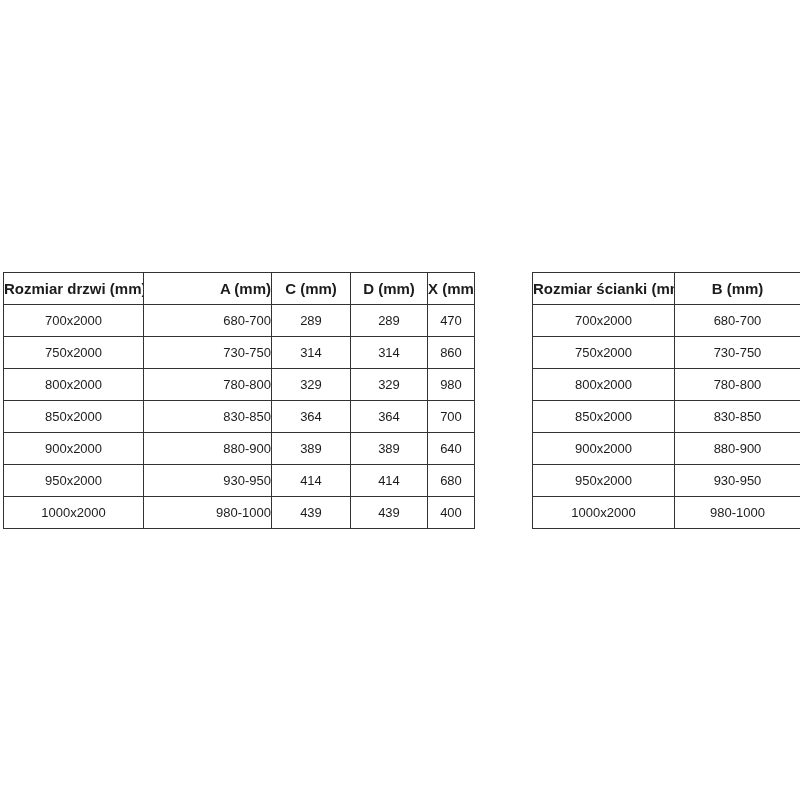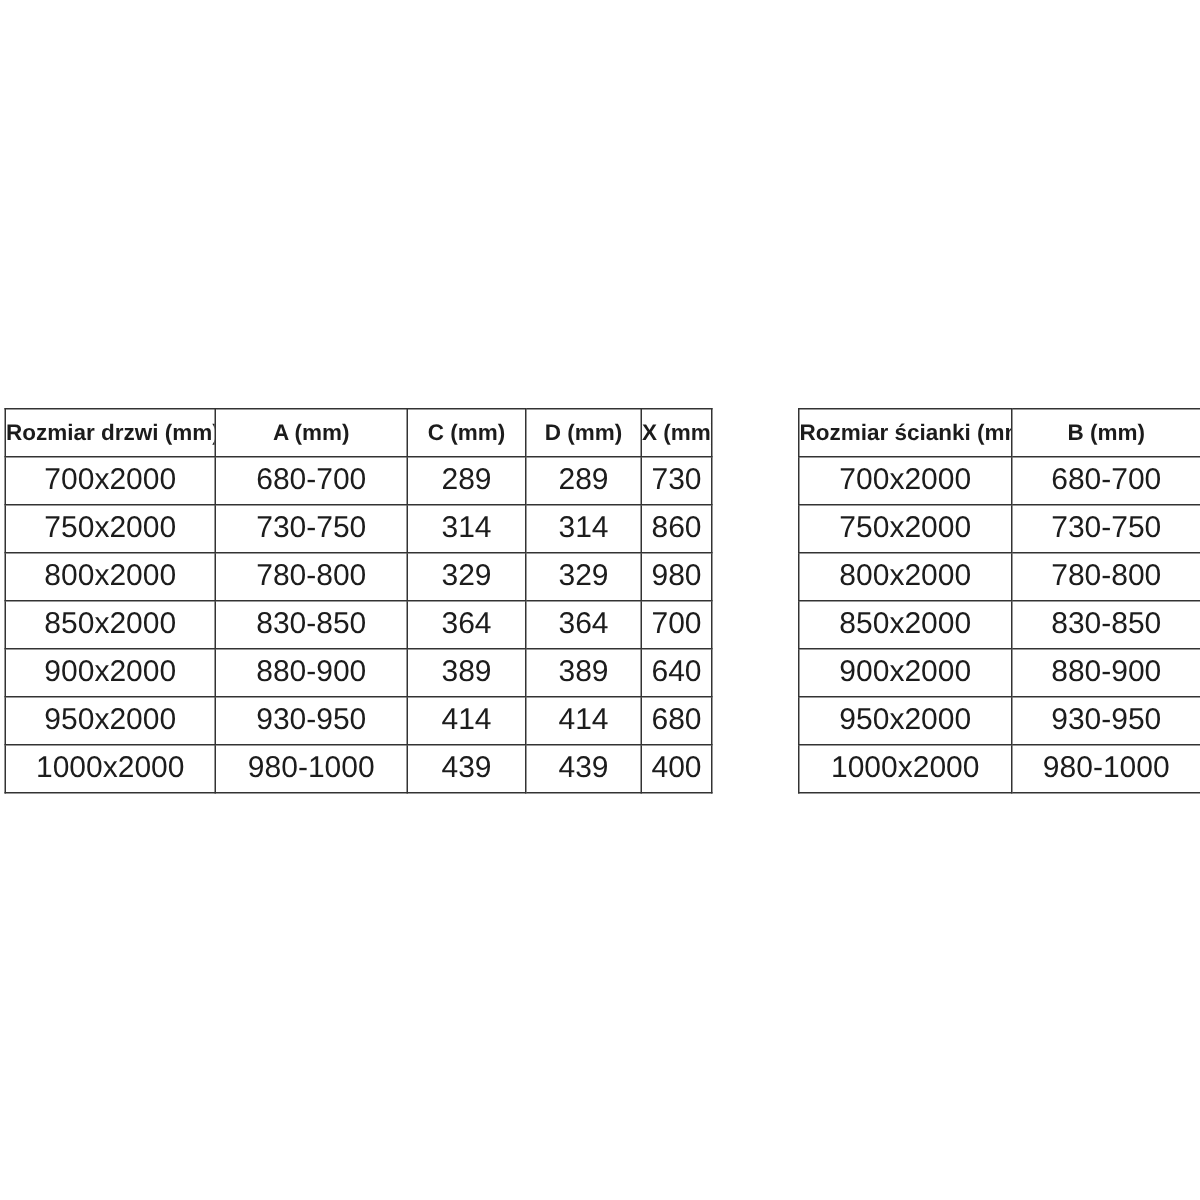--- a/index.html
+++ b/index.html
@@ -30,27 +30,27 @@
     padding: 0;
     height: 31px;
     overflow: hidden;
     white-space: nowrap;
   }
   table.spec-table th {
     font-size: 15px;
     font-weight: bold;
   }
   table.spec-table td {
-    font-size: 20px;
+    font-size: 13px;
     font-weight: normal;
   }
   
   table.t1 { left: 3px; width: 466px; }
   .t1 th:nth-child(1), .t1 td:nth-child(1) { width: 139px; }
-  .t1 th:nth-child(2), .t1 td:nth-child(2) { width: 127px; }
+  .t1 th:nth-child(2), .t1 td:nth-child(2) { width: 127px; text-align: right; }
   .t1 th:nth-child(3), .t1 td:nth-child(3) { width: 78px; }
   .t1 th:nth-child(4), .t1 td:nth-child(4) { width: 76px; }
   .t1 th:nth-child(5), .t1 td:nth-child(5) { width: 46px; }
   
   table.t2 { left: 532px; width: 266px; }
   .t2 th:nth-child(1), .t2 td:nth-child(1) { width: 141px; }
   .t2 th:nth-child(2), .t2 td:nth-child(2) { width: 125px; }
 </style>
 </head>
 <body>
@@ -65,21 +65,21 @@
           <th>D (mm)</th>
           <th>X (mm)</th>
         </tr>
       </thead>
       <tbody>
         <tr>
           <td>700x2000</td>
           <td>680-700</td>
           <td>289</td>
           <td>289</td>
-          <td>730</td>
+          <td>470</td>
         </tr>
         <tr>
           <td>750x2000</td>
           <td>730-750</td>
           <td>314</td>
           <td>314</td>
           <td>860</td>
         </tr>
         <tr>
           <td>800x2000</td>

